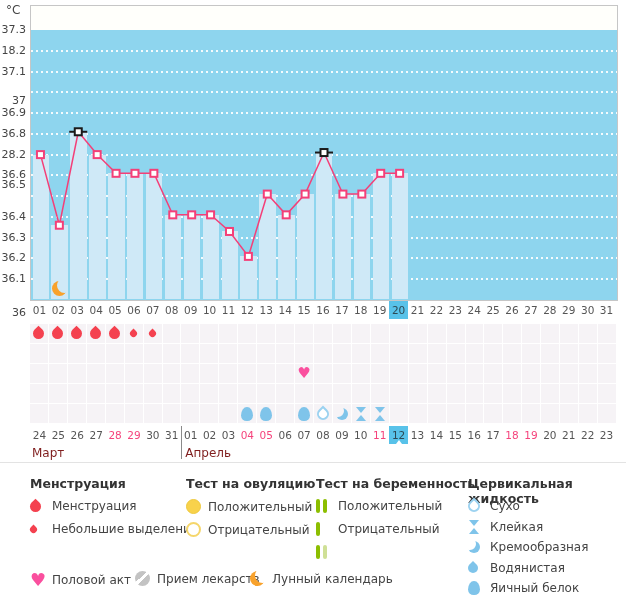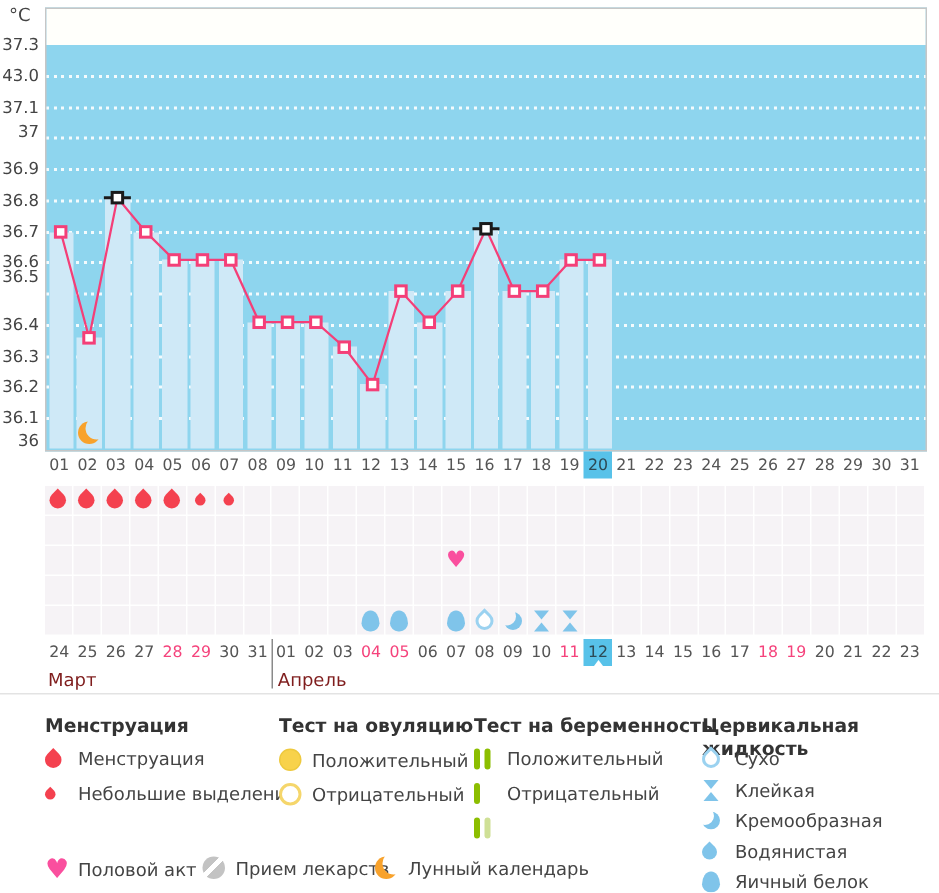--- a/index.html
+++ b/index.html
@@ -76,33 +76,33 @@
         background:linear-gradient(135deg,#c3c3c3 40%,#fff 40%,#fff 54%,#c3c3c3 54%);}
   .i-moon{width:15px;height:15px;border-radius:50%;box-shadow:inset 5px -3px 0 0 #f8a22c;}
 </style>
 </head>
 <body>
 
 <div id="app">
   <span id="unit">°C</span>
   <div id="yaxis">
       <div class="tick" style="top: 23px;">37.3</div>
-      <div class="tick" style="top: 43.7692px;">43.0</div>
+      <div class="tick" style="top: 43.7692px;">18.2</div>
       <div class="tick" style="top: 64.5385px;">37.1</div>
-      <div class="tick" style="top: 81px;">37</div>
+      <div class="tick" style="top: 94px;">37</div>
       <div class="tick" style="top: 106.077px;">36.9</div>
       <div class="tick" style="top: 126.846px;">36.8</div>
-      <div class="tick" style="top: 147.615px;">36.7</div>
+      <div class="tick" style="top: 147.615px;">28.2</div>
       <div class="tick" style="top: 168.385px;">36.6</div>
       <div class="tick" style="top: 178px;">36.5</div>
       <div class="tick" style="top: 209.923px;">36.4</div>
       <div class="tick" style="top: 230.692px;">36.3</div>
       <div class="tick" style="top: 251.462px;">36.2</div>
       <div class="tick" style="top: 272.231px;">36.1</div>
-      <div class="tick" style="top: 287px;">36</div>
+      <div class="tick" style="top: 306px;">36</div>
     </div>
 
   <div id="plot">
     <div class="topband"></div>
   <div class="grid" style="top: 272.231px;"></div>
       <div class="grid" style="top: 251.462px;"></div>
       <div class="grid" style="top: 230.692px;"></div>
       <div class="grid" style="top: 209.923px;"></div>
       <div class="grid" style="top: 189.154px;"></div>
       <div class="grid" style="top: 168.385px;"></div>

